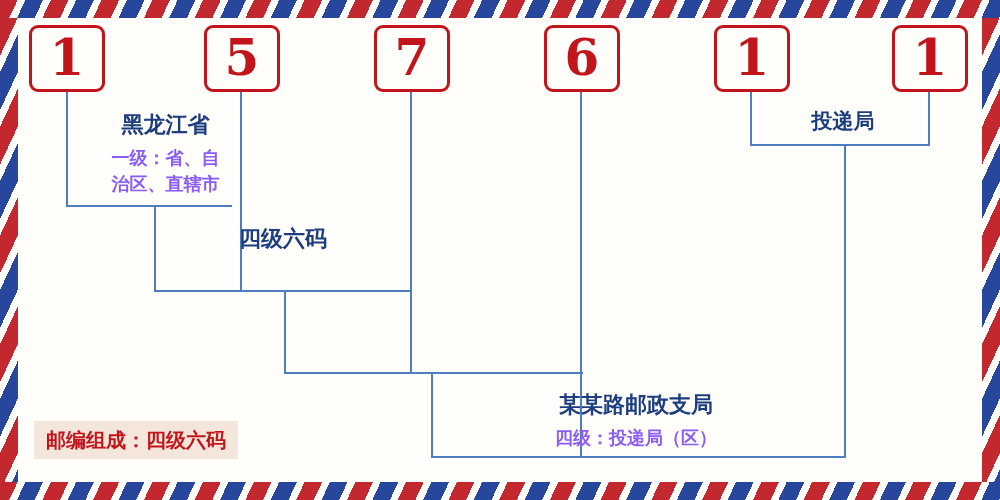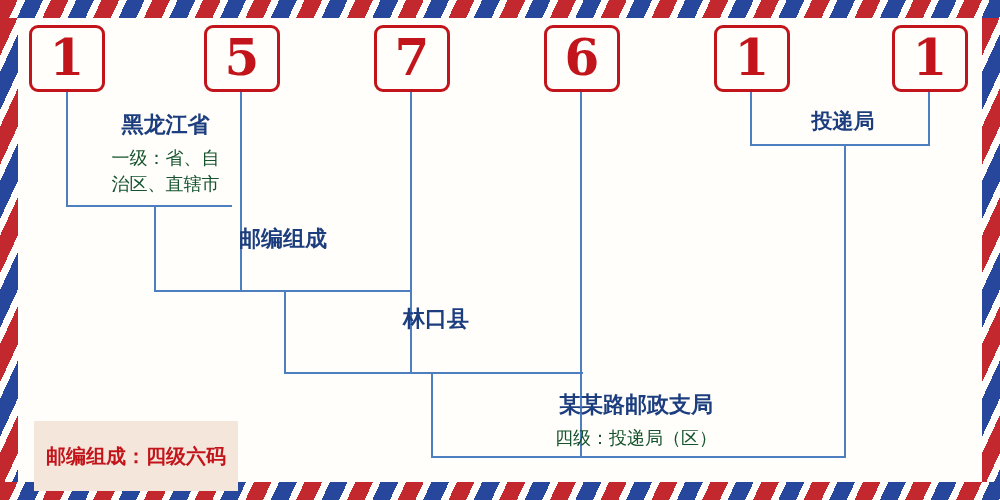--- a/index.html
+++ b/index.html
@@ -63,37 +63,37 @@
   .place {
     font-weight: bold;
     color: #1d3e7e;
     font-size: 22px;
     line-height: 1.2;
     font-family: "DejaVu Sans", sans-serif;
     text-align: center;
   }
   .label.small .place { font-size: 21px; }
   .desc {
-    color: #14532d;
+    color: #8b5cf6;
     font-size: 18px;
-    font-weight: normal;
+    font-weight: bold;
     margin-top: 7px;
     line-height: 1.4;
     font-family: "DejaVu Serif", serif;
   }
   .desc.narrow { width: 112px; margin-left: auto; margin-right: auto; }
 
   .note {
     position: absolute;
     left: 34px; top: 421px;
     background: #f5e6dc;
     color: #c2151b;
     font-weight: bold;
     font-size: 20px;
-    padding: 24px 12px;
+    padding: 8px 12px;
     line-height: 1.1;
     font-family: "DejaVu Serif", serif;
   }
 </style>
 </head>
 <body>
 
 <div class="page">
 
   <div class="strip top"></div>
@@ -139,25 +139,24 @@
   <div class="line v" style="left:928px;top:92px;height:54px"></div>
   <div class="line h" style="left:750px;top:144px;width:180px"></div>
   <div class="line v" style="left:844px;top:144px;height:314px"></div>
 
   <div class="label" style="left:93px;top:112px;width:145px">
     <div class="place">黑龙江省</div>
     <div class="desc narrow">一级：省、自治区、直辖市</div>
   </div>
 
   <div class="label" style="left:213px;top:226px;width:140px">
-    <div class="place">邮编组成</div>
+    <div class="place">四级六码</div>
   </div>
 
   <div class="label" style="left:330px;top:306px;width:212px">
-    <div class="place">林口县</div>
   </div>
 
   <div class="label small" style="left:783px;top:109px;width:120px">
     <div class="place">投递局</div>
   </div>
 
   <div class="label" style="left:528px;top:392px;width:216px">
     <div class="place">某某路邮政支局</div>
     <div class="desc">四级：投递局（区）</div>
   </div>

